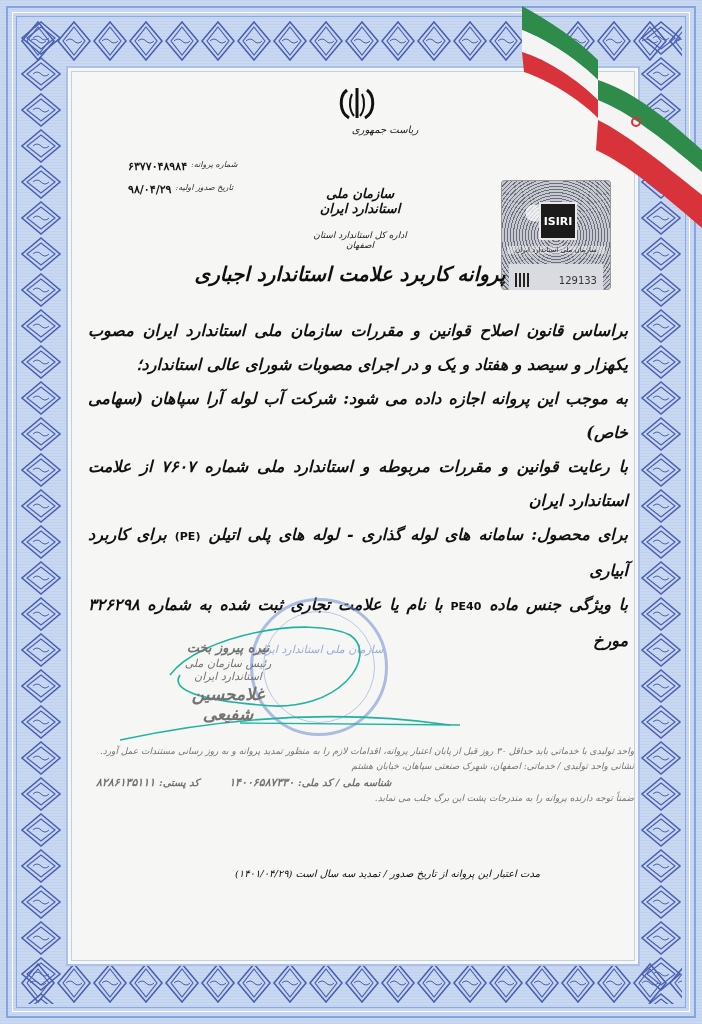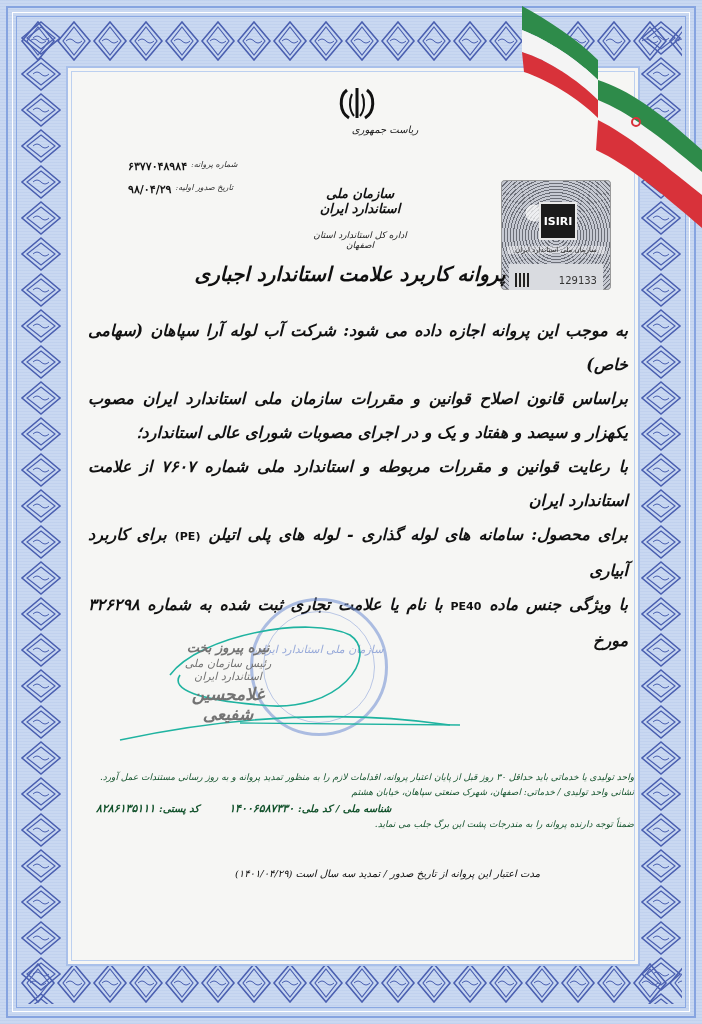--- a/index.html
+++ b/index.html
@@ -44,21 +44,21 @@
   .body-text p { margin:0; }
   .latin { font-family:"DejaVu Sans", sans-serif; font-style:normal; font-size:11px; font-weight:bold; }
   .seal { position:absolute; left:250px; top:598px; width:132px; height:132px; border-radius:50%; border:3px solid rgba(110,140,210,0.55); }
   .seal-inner { position:absolute; left:10px; top:10px; right:10px; bottom:10px; border-radius:50%; border:1px solid rgba(110,140,210,0.45); }
   .seal-text { position:absolute; left:0; right:0; top:42px; text-align:center; font-size:11px; color:rgba(90,120,200,0.6); font-style:italic; }
   .signature { position:absolute; left:110px; top:605px; width:360px; height:140px; }
   .sign-block { position:absolute; left:168px; top:640px; width:120px; text-align:center; color:#737373; font-style:italic; }
   .sign-name1 { font-size:13px; font-weight:bold; }
   .sign-role { font-size:11px; margin-top:2px; }
   .sign-name2 { font-size:17px; font-weight:bold; margin-top:1px; }
-  .footer { position:absolute; left:96px; top:770px; width:538px; color:#14532d; font-style:italic; }
+  .footer { position:absolute; left:96px; top:744px; width:538px; color:#737373; font-style:italic; }
   .footer .line { font-size:9px; line-height:15px; text-align:right; }
   .footer .ids { display:flex; justify-content:flex-end; gap:30px; font-size:11px; font-weight:bold; margin:2px 0; }
   .footer .ids span.k { font-size:10px; }
   .validity { position:absolute; left:160px; top:868px; width:380px; text-align:right; font-size:10px; font-style:italic; color:#111; }
 </style>
 </head>
 <body>
 
 <div class="frame">
   <div class="frame-line fl1"></div>
@@ -135,25 +135,25 @@
   <div class="holo-text rtl">سازمان ملی استاندارد ایران</div>
   <div class="holo-serial">
     <span class="holo-qr"></span>
     <span>129133</span>
   </div>
 </div>
 
 <div class="title rtl">پروانه کاربرد علامت استاندارد اجباری</div>
 
 <div class="body-text rtl">
+  <p>براساس قانون اصلاح قوانین و مقررات سازمان ملی استاندارد ایران مصوب یکهزار و سیصد و هفتاد و یک و در اجرای مصوبات شورای عالی استاندارد؛</p>
   <p>
     <span>به موجب این پروانه اجازه داده می شود:</span>
     <span>شرکت آب لوله آرا سپاهان (سهامی خاص)</span>
   </p>
-  <p>براساس قانون اصلاح قوانین و مقررات سازمان ملی استاندارد ایران مصوب یکهزار و سیصد و هفتاد و یک و در اجرای مصوبات شورای عالی استاندارد؛</p>
   <p>با رعایت قوانین و مقررات مربوطه و استاندارد ملی شماره ۷۶۰۷ از علامت استاندارد ایران</p>
   <p>
     <span>برای محصول: سامانه های لوله گذاری - لوله های پلی اتیلن</span>
     <span class="latin">(PE)</span>
     <span>برای کاربرد آبیاری</span>
   </p>
   <p>
     <span>با ویژگی جنس ماده</span>
     <span class="latin">PE40</span>
     <span>با نام یا علامت تجاری ثبت شده به شماره ۳۲۶۲۹۸ مورخ</span>

